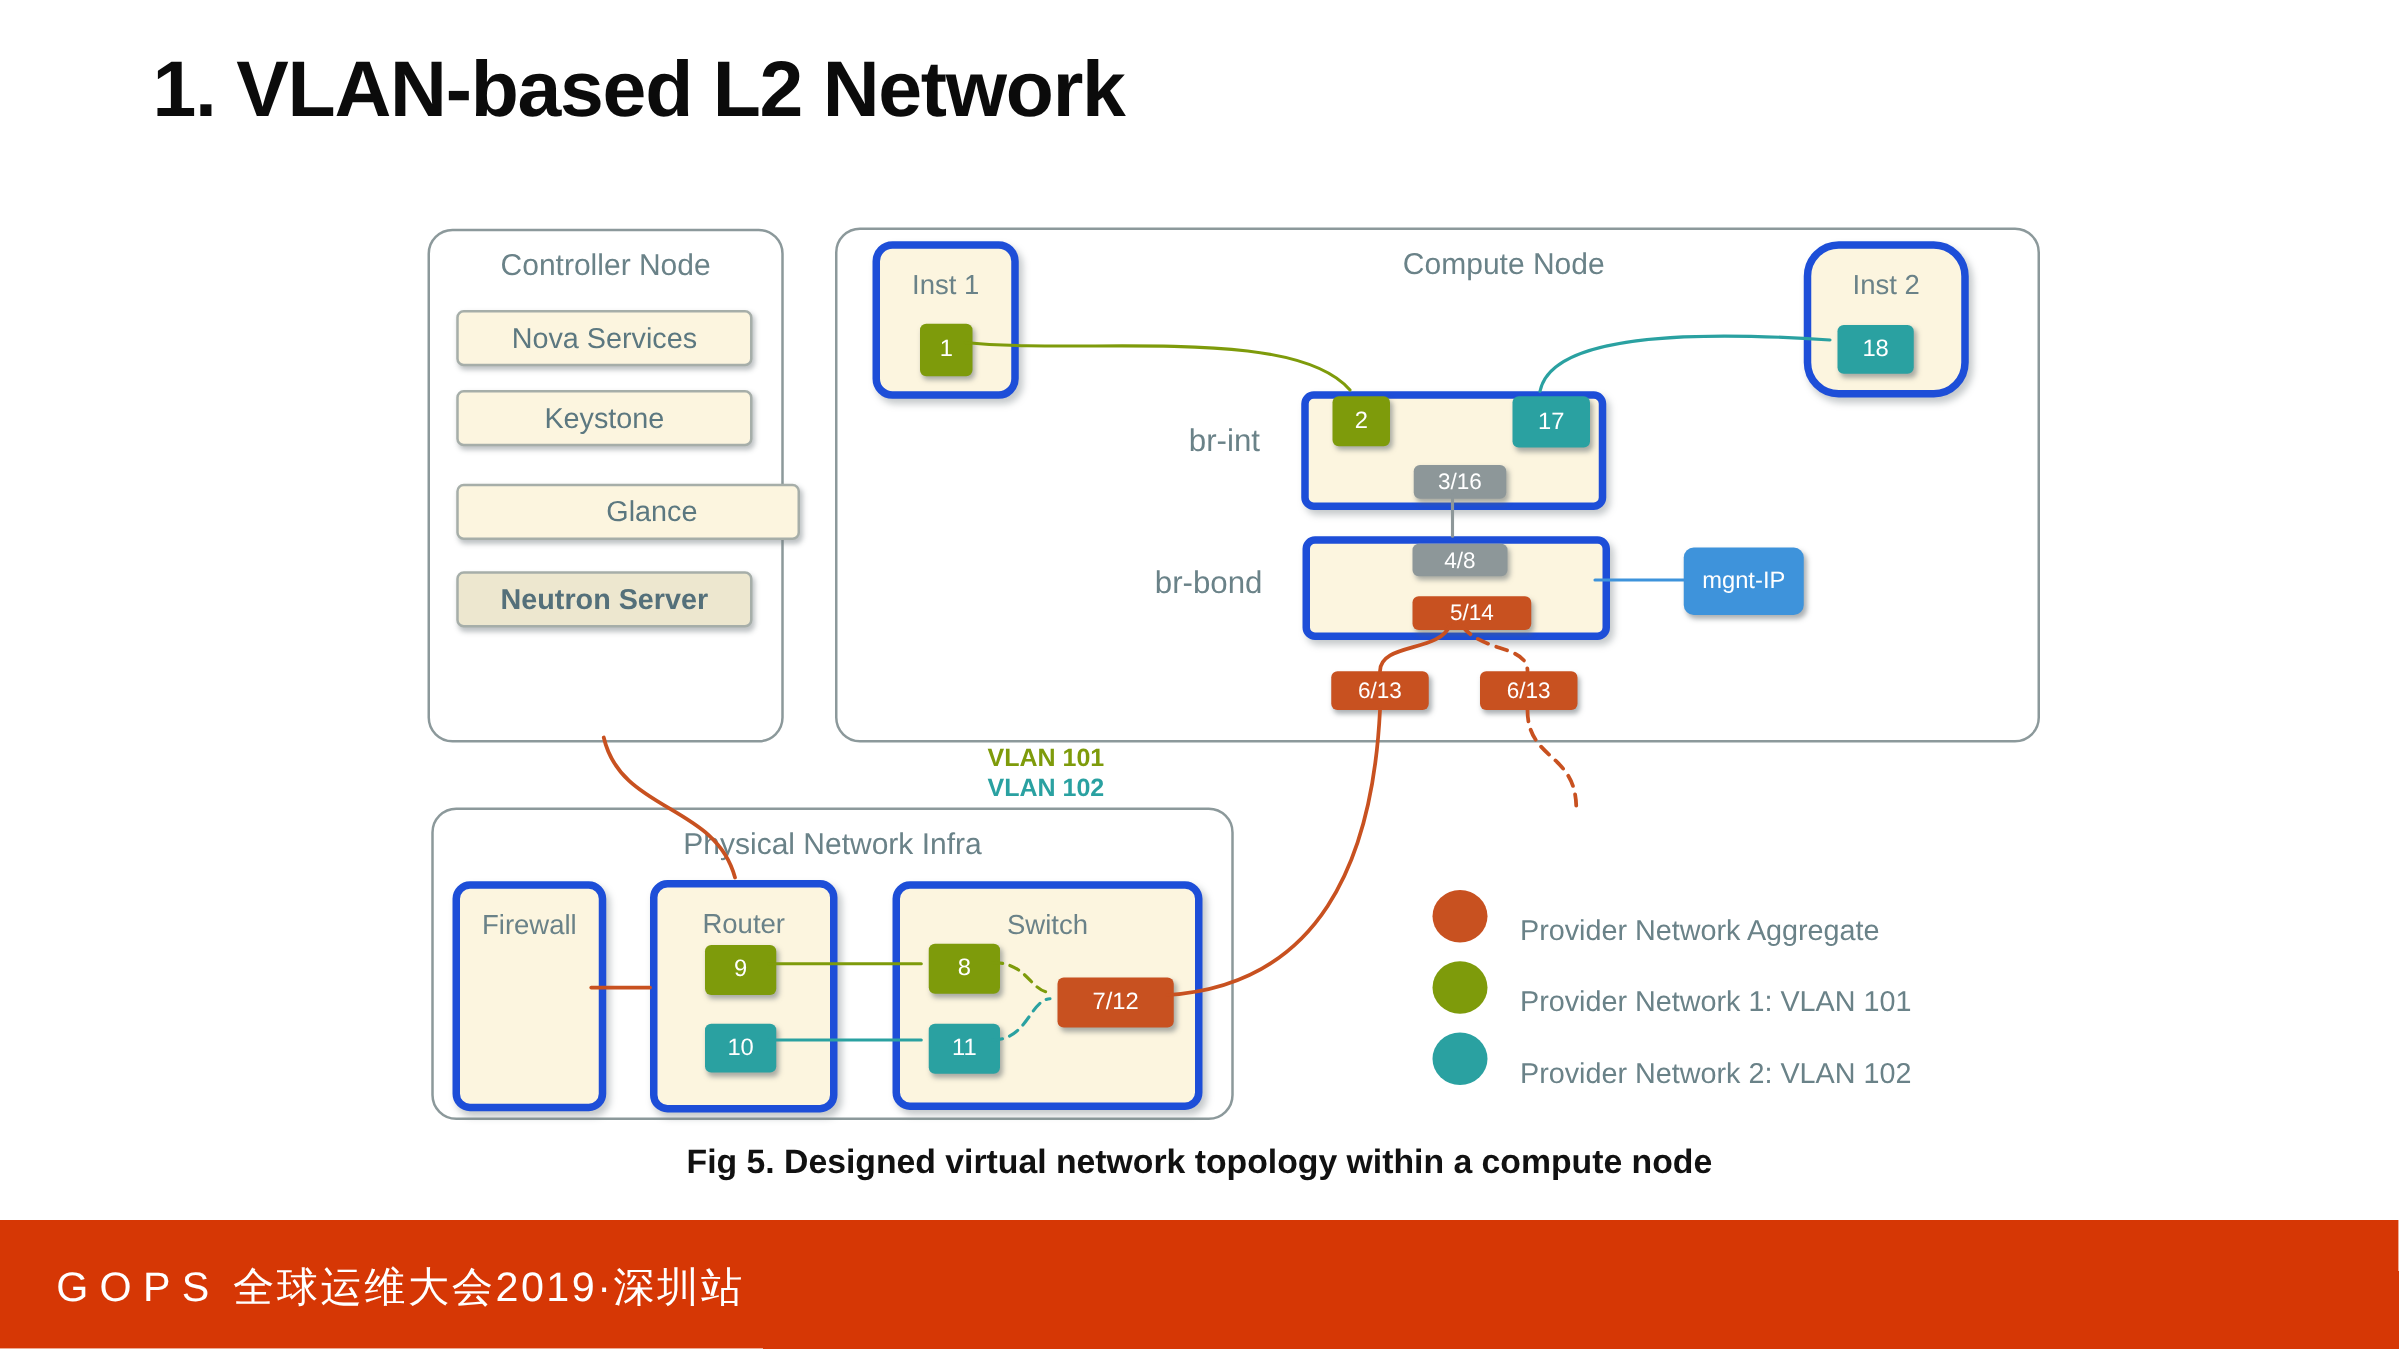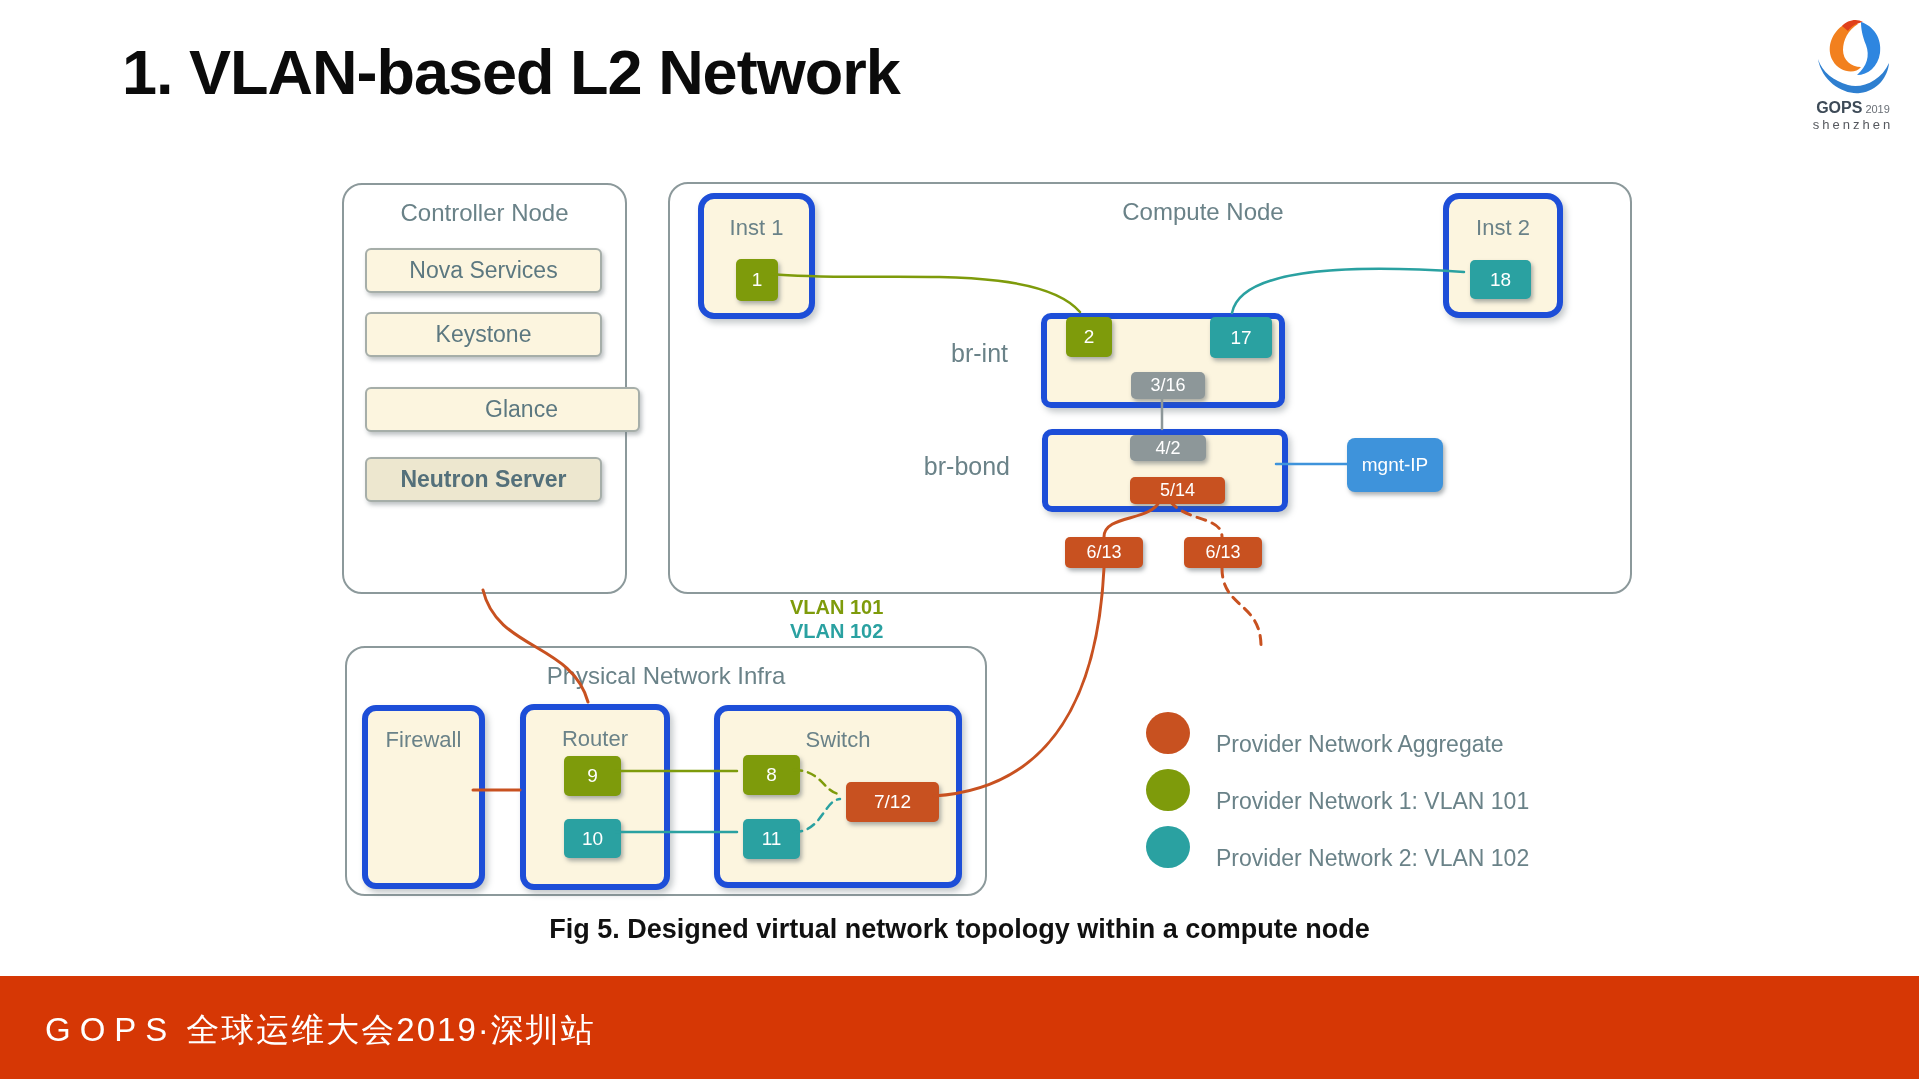--- a/index.html
+++ b/index.html
@@ -78,65 +78,53 @@
   
   #connectors{position:absolute;left:0;top:0;pointer-events:none;}
 </style>
 </head>
 <body>
 
 <div id="slide">
 
   <h1 id="page-title">1. VLAN-based L2 Network</h1>
 
-  <div id="logo">
-    <svg width="84" height="84" viewBox="0 0 84 84" style="display:block;margin:0 auto;">
-      <path d="M7,45 C11,68 33,81 49,79 C67,77 77,62 78,49 C70,67 51,75 37,71 C23,67 11,58 7,45 Z" fill="#2E7FD0"></path>
-      <path d="M31,12 C20,20 15,35 22,47 C28,58 44,61 50,53 C40,53 32,46 32,36 C32,26 37,16 47,10 C41,5 35,9 31,12 Z" fill="#F2801E"></path>
-      <path d="M31,12 C36,6 46,4 52,8 C46,9 40,12 37,17 Z" fill="#E0401A"></path>
-      <path d="M50,8 C63,12 71,25 69,39 C67,53 57,61 46,61 C56,52 59,42 55,31 C51,21 50,14 50,8 Z" fill="#2E86E0"></path>
-    </svg>
-    <div class="logo-row">
-      <span>GOPS</span><span class="logo-year">2019</span>
-    </div>
-    <div class="logo-city">shenzhen</div>
-  </div>
 
   <div class="bigbox" style="left:342px;top:183px;width:281px;height:407px;">
     <div class="node-title">Controller Node</div>
     <div class="svcbtn" style="top:63px;">Nova Services</div>
     <div class="svcbtn" style="top:127px;">Keystone</div>
     <div class="svcbtn" style="top:202px;padding-left:38px;">Glance</div>
     <div class="svcbtn emph" style="top:272px;">Neutron Server</div>
   </div>
 
   <div class="bigbox" style="left:668px;top:182px;width:960px;height:408px;">
     <div class="node-title" style="left:32px;padding-left:21px;">Compute Node</div>
   </div>
 
   <div class="creambox" style="left:698px;top:193px;width:105px;height:114px;border-radius:16px;">
     <div class="inner-title">Inst 1</div>
     <div class="port c-p1" style="left:32px;top:60px;width:42px;height:42px;">1</div>
   </div>
 
-  <div class="creambox" style="left:1443px;top:193px;width:108px;height:113px;border-radius:16px;">
+  <div class="creambox" style="left:1443px;top:193px;width:108px;height:113px;border-radius:28px;padding-left:12px;">
     <div class="inner-title">Inst 2</div>
     <div class="port c-p2" style="left:21px;top:61px;width:61px;height:39px;">18</div>
   </div>
 
   <div class="bridge-label" style="left:858px;top:339px;width:150px;">br-int</div>
   <div class="creambox" style="left:1041px;top:313px;width:232px;height:83px;border-radius:10px;">
     <div class="port c-p1" style="left:19px;top:-2px;width:46px;height:40px;">2</div>
     <div class="port c-p2" style="left:163px;top:-2px;width:62px;height:41px;">17</div>
     <div class="port c-gray" style="left:84px;top:53px;width:74px;height:27px;font-size:18px;">3/16</div>
   </div>
 
   <div class="bridge-label" style="left:858px;top:452px;width:152px;">br-bond</div>
   <div class="creambox" style="left:1042px;top:429px;width:234px;height:71px;border-radius:10px;">
-    <div class="port c-gray" style="left:82px;top:0px;width:76px;height:26px;font-size:18px;">4/2</div>
+    <div class="port c-gray" style="left:82px;top:0px;width:76px;height:26px;font-size:18px;">4/8</div>
     <div class="port c-agg" style="left:82px;top:42px;width:95px;height:27px;font-size:18px;">5/14</div>
   </div>
 
   <div class="port" style="left:1347px;top:438px;width:96px;height:54px;background:var(--mgntblue);border-radius:8px;font-size:19px;">mgnt-IP</div>
 
   <div class="port c-agg" style="left:1065px;top:537px;width:78px;height:31px;font-size:18px;">6/13</div>
   <div class="port c-agg" style="left:1184px;top:537px;width:78px;height:31px;font-size:18px;">6/13</div>
 
   <div class="vlan-label" style="left:790px;top:596px;color:var(--provider1);">VLAN 101</div>
   <div class="vlan-label" style="left:790px;top:620px;color:var(--provider2);">VLAN 102</div>

